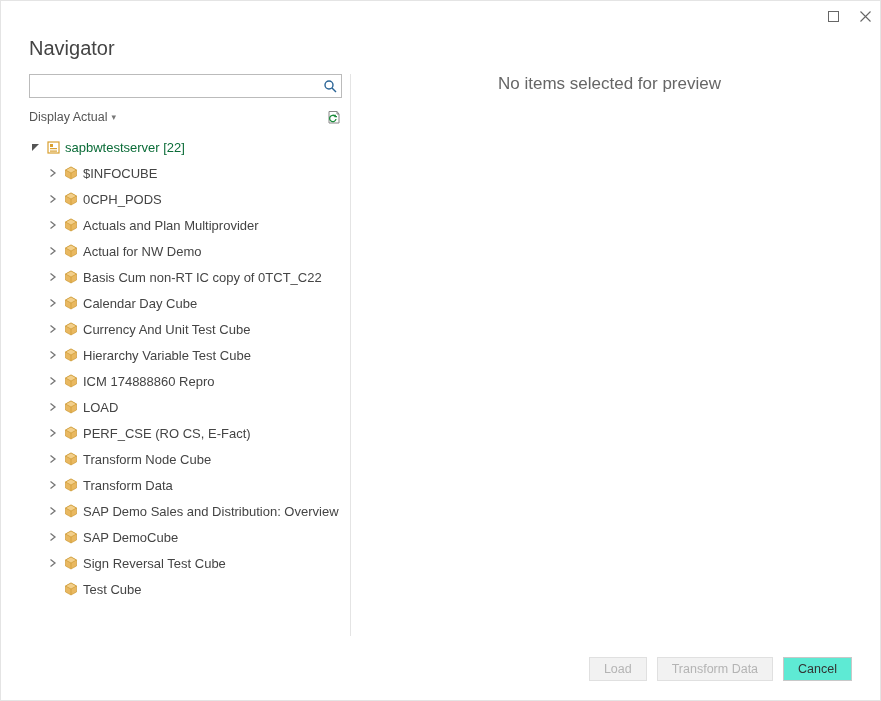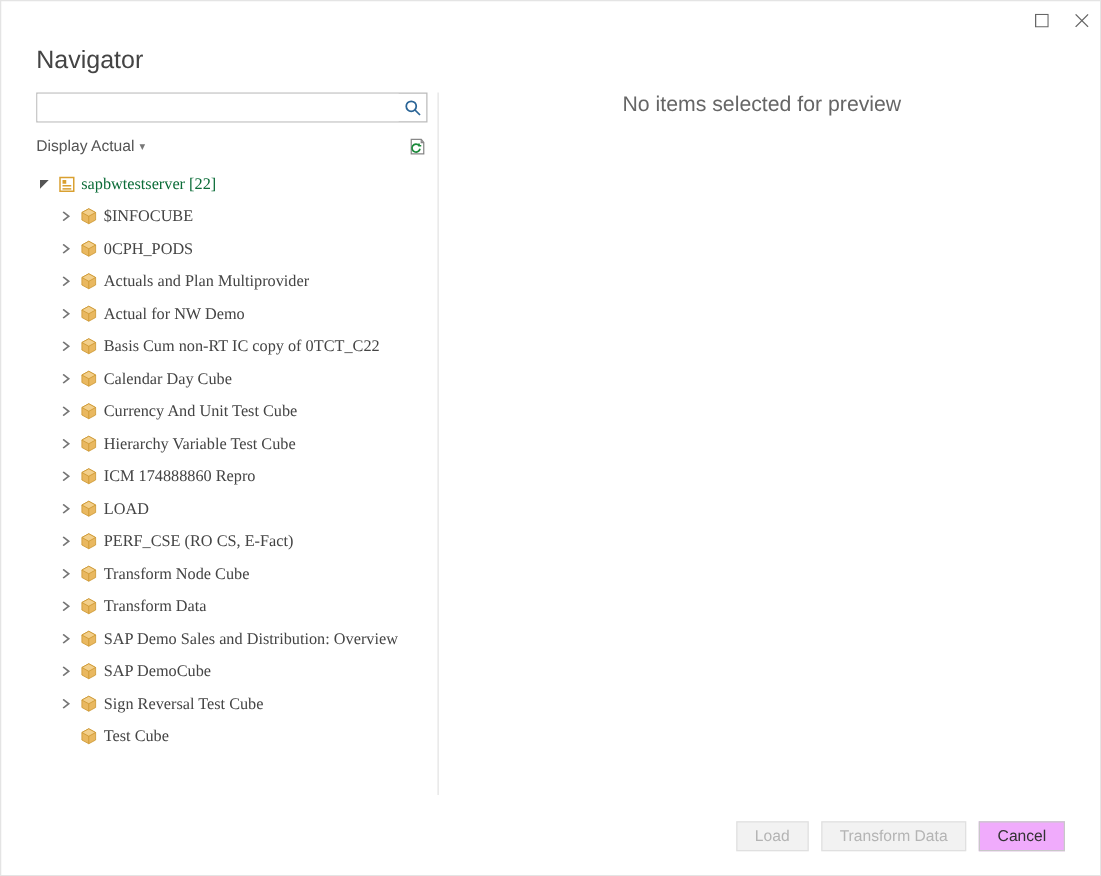--- a/index.html
+++ b/index.html
@@ -122,21 +122,21 @@
     color: #666;
     font-size: 10px;
     cursor: pointer;
     flex-shrink: 0;
   }
   .icon {
     width: 16px; height: 16px;
     display: inline-flex; align-items:center; justify-content:center;
     flex-shrink: 0;
   }
-  .label { color: #444; font-family: Liberation Serif, serif; }
+  .label { color: #444; }
   .label.root { color: #0b6c38; }
 
   .right-pane {
     flex: 1;
     display: flex;
     align-items: flex-start;
     justify-content: center;
     color: #666;
     font-size: 17px;
   }
@@ -146,21 +146,21 @@
     display: flex;
     justify-content: flex-end;
     align-items: center;
     gap: 10px;
     padding: 0 28px 12px 0;
   }
   .btn {
     min-width: 56px;
     height: 24px;
     border: 1px solid #c8c8c8;
-    background: #f0abfc;
+    background: #5eead4;
     font-size: 12.5px;
     font-family: inherit;
     padding: 0 14px;
     color: #333;
     cursor: pointer;
   }
   .btn.disabled {
     background: #f2f2f2;
     color: #b4b4b4;
     border-color: #e0e0e0;

